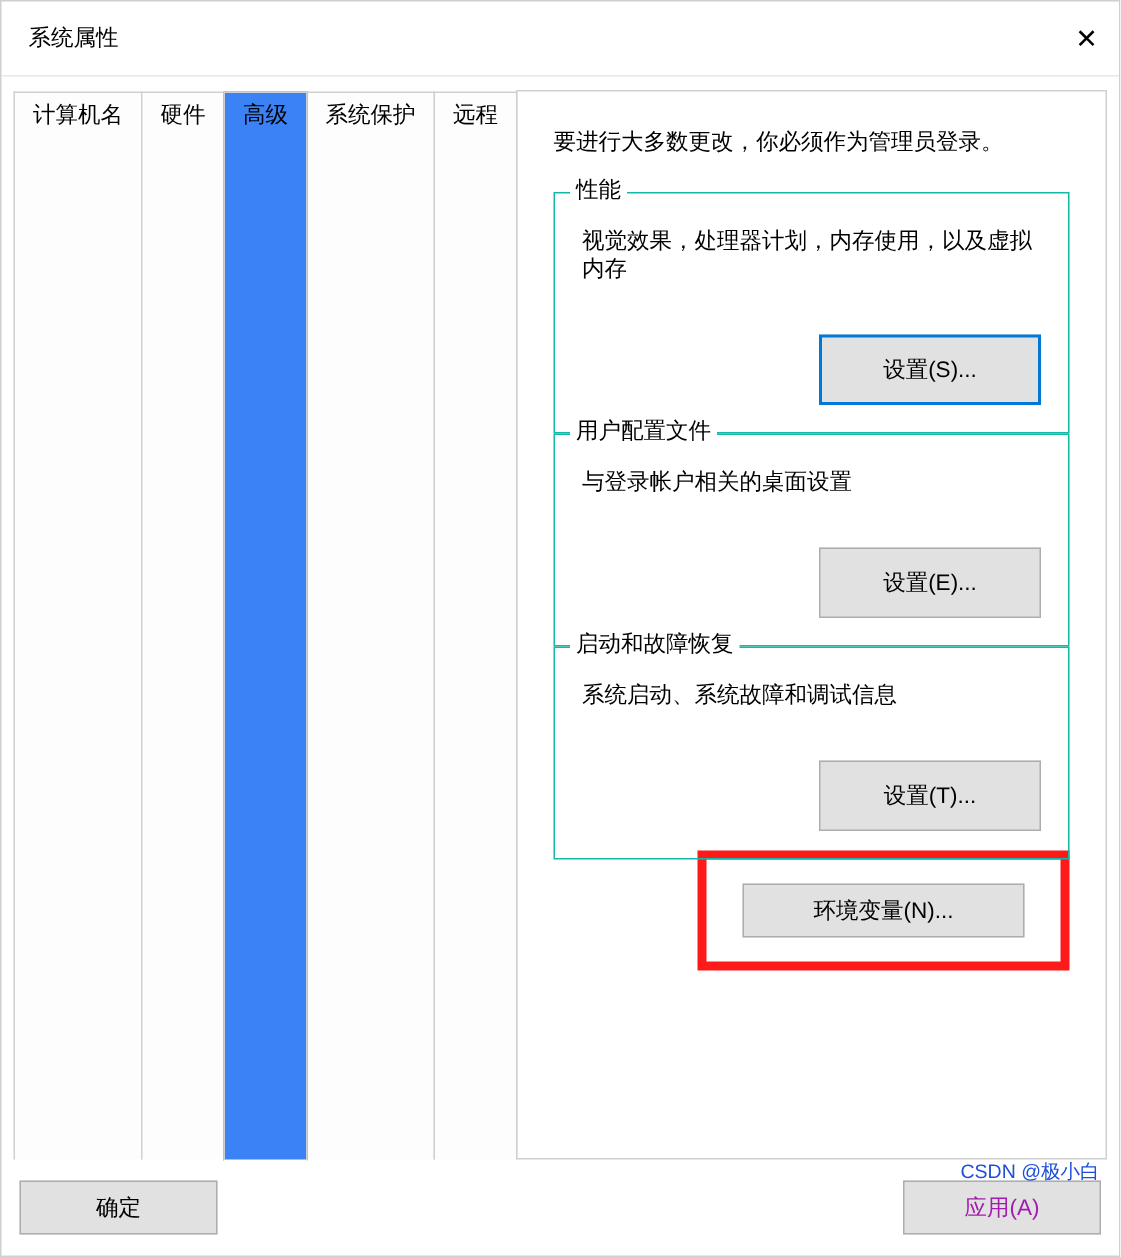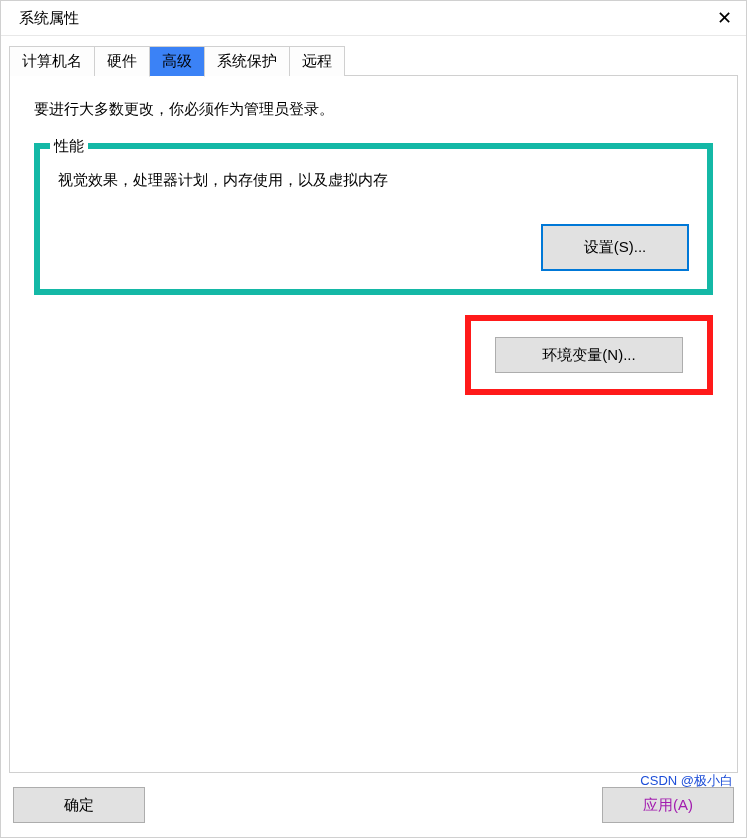--- a/index.html
+++ b/index.html
@@ -18,21 +18,21 @@
     }
     .window {
       width: 747px;
       height: 838px;
       background: #ffffff;
       border: 1px solid #d0d0d0;
       display: flex;
       flex-direction: column;
     }
     .titlebar {
-      height: 35px;
+      height: 50px;
       display: flex;
       align-items: center;
       justify-content: space-between;
       padding: 0 14px 0 18px;
       border-bottom: 1px solid #e8e8e8;
     }
     .title-text {
       font-size: 15px;
       color: #000;
     }
@@ -41,21 +41,21 @@
       color: #000;
       width: 40px;
       text-align: right;
       cursor: pointer;
       font-family: Arial;
     }
     .tabs-container {
       padding: 10px 8px 0 8px;
       flex: 1;
       display: flex;
-      flex-direction: column;
+      flex-direction: row;
     }
     .tabs-row {
       display: flex;
       position: relative;
       z-index: 2;
     }
     .tab {
       padding: 5px 12px;
       background: #fdfdfd;
       border: 1px solid #d0d0d0;
@@ -77,23 +77,22 @@
       padding: 24px 24px 24px 24px;
       position: relative;
       z-index: 1;
       margin-top: -1px;
     }
     .admin-note {
       margin-bottom: 24px;
       font-size: 15px;
     }
     .groupbox {
-      border: 6px solid #14b8a6;
+      border: 1px solid #14b8a6;
       padding: 16px 18px 18px 18px;
-      margin-bottom: 26px;
       position: relative;
     }
     .groupbox-title {
       position: absolute;
       top: -12px;
       left: 10px;
       background: #ffffff;
       padding: 0 4px;
       font-size: 15px;
     }
@@ -188,21 +187,35 @@
       <div class="admin-note">要进行大多数更改，你必须作为管理员登录。</div>
 
       <div class="groupbox">
         <span class="groupbox-title">性能</span>
         <div class="groupbox-desc">视觉效果，处理器计划，内存使用，以及虚拟内存</div>
         <div class="button-row">
           <button class="btn btn-highlighted">设置(S)...</button>
         </div>
       </div>
 
-
+      <div class="groupbox">
+        <span class="groupbox-title">用户配置文件</span>
+        <div class="groupbox-desc">与登录帐户相关的桌面设置</div>
+        <div class="button-row">
+          <button class="btn">设置(E)...</button>
+        </div>
+      </div>
+
+      <div class="groupbox">
+        <span class="groupbox-title">启动和故障恢复</span>
+        <div class="groupbox-desc">系统启动、系统故障和调试信息</div>
+        <div class="button-row">
+          <button class="btn">设置(T)...</button>
+        </div>
+      </div>
 
       <div class="env-row">
         <div class="env-btn-box">
           <button class="env-btn">环境变量(N)...</button>
         </div>
       </div>
     </div>
   </div>
 
   <div class="bottom-bar">

